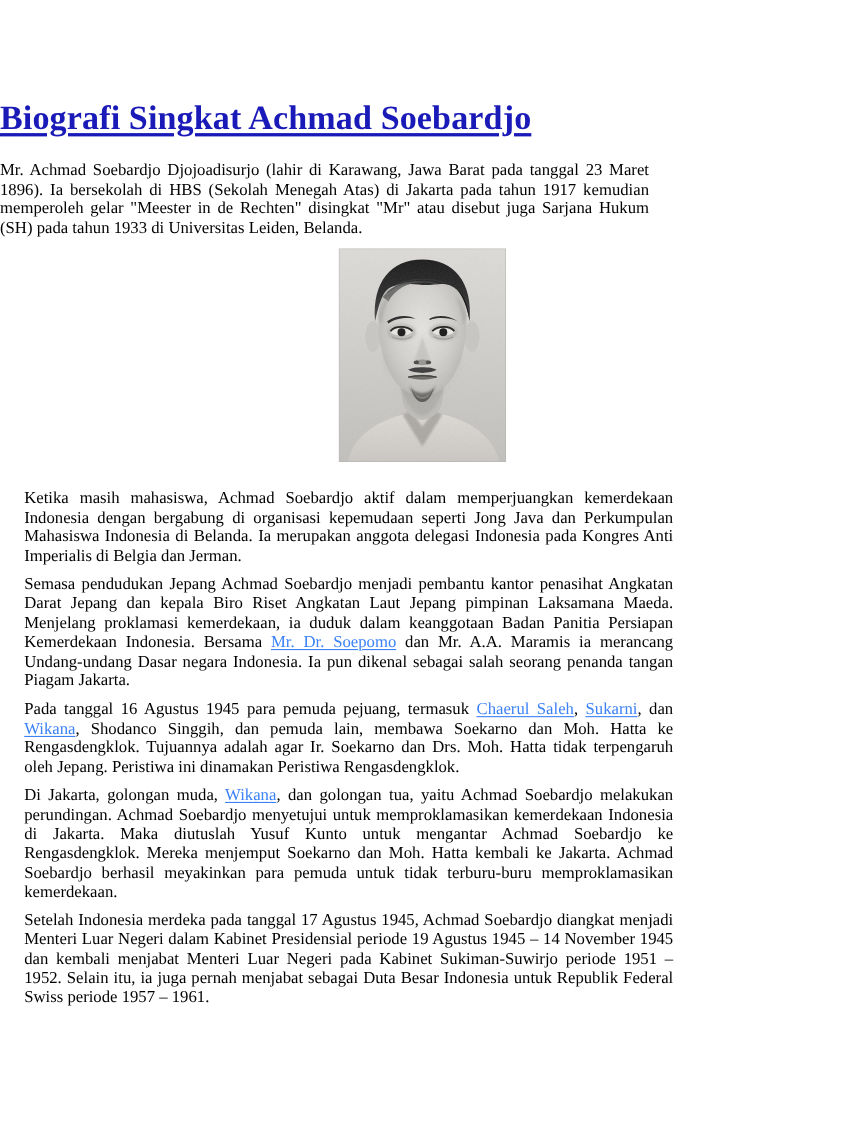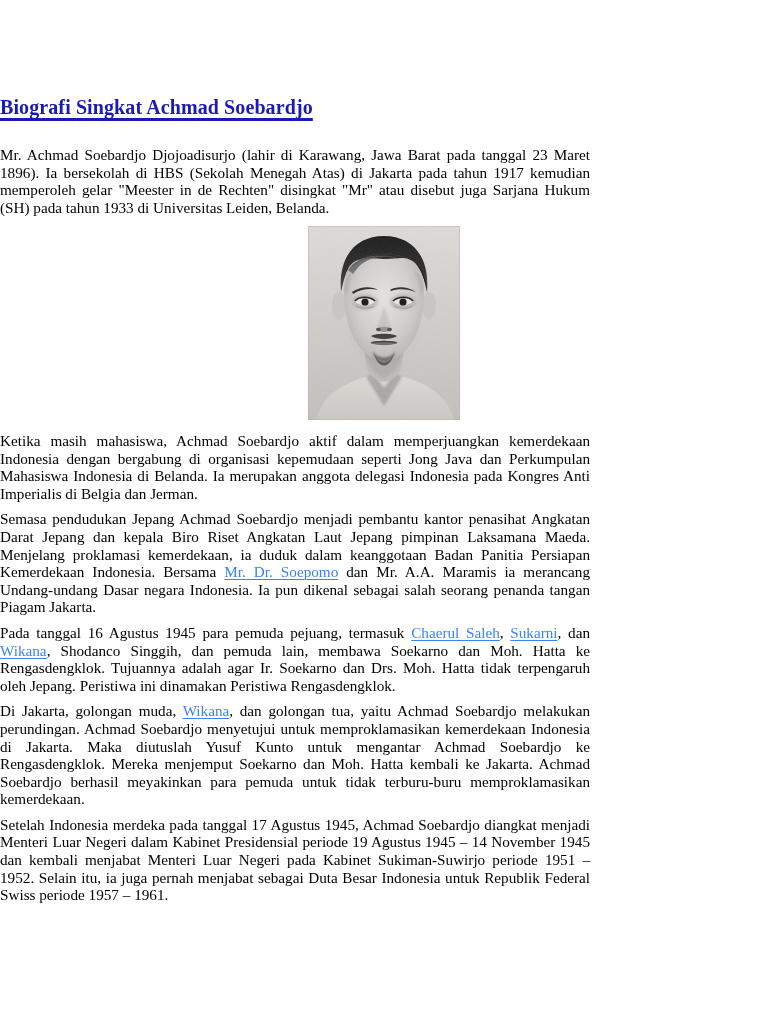--- a/index.html
+++ b/index.html
@@ -24,21 +24,21 @@
   }
 
   
   .doc-title {
     margin: 0;
     padding: 0;
     position: absolute;
     top: 91px;
     left: 0;
     width: 594px;
-    font-size: 20px;
+    font-size: 31px;
     line-height: 32px;
     font-weight: bold;
     color: #1a1ab8;
     text-decoration: underline;
     text-underline-offset: 4px;
     text-decoration-thickness: 2.5px;
     letter-spacing: 0.1px;
     white-space: nowrap;
   }
 
@@ -76,23 +76,24 @@
     top: 226px;
     width: 152px;
     height: 194px;
     overflow: hidden;
     background: #cfcfcf;
   }
   .photo-wrap svg { display: block; }
 
   .after-photo {
     position: absolute;
-    top: 432px;
+    top: 444px;
     left: 0;
     width: 594px;
+    padding-left: 22px;
   }
 </style>
 </head>
 <body>
 
 <div class="page">
 
   <h1 class="doc-title">Biografi Singkat Achmad Soebardjo</h1>
 
   <div class="body-block">

